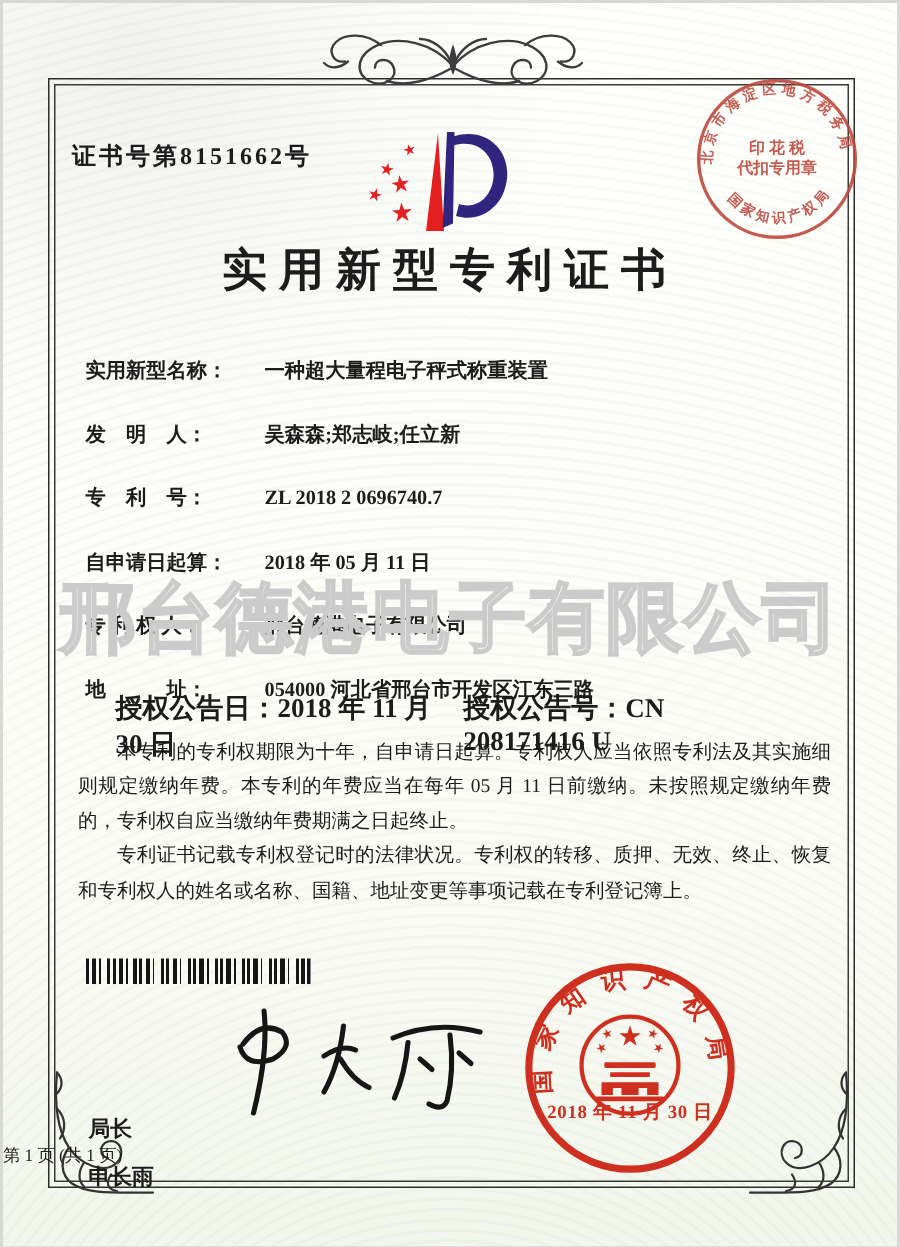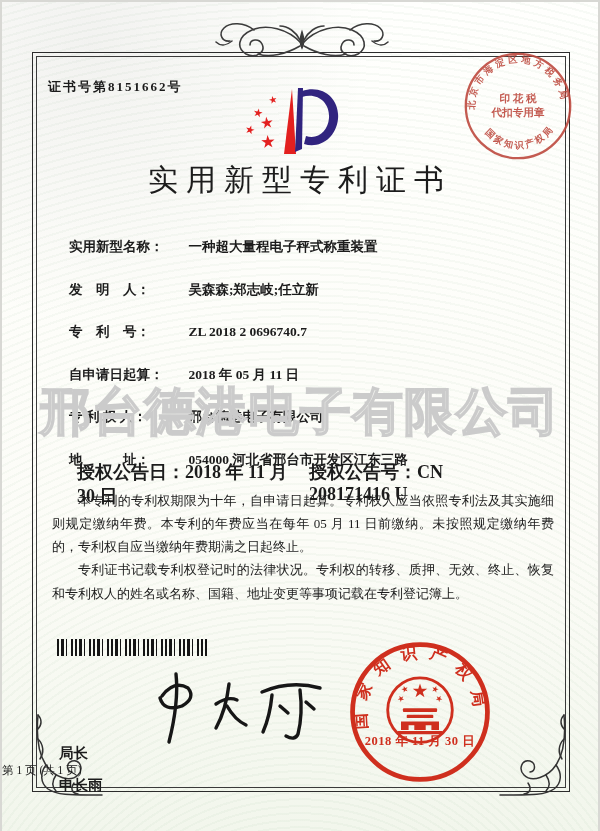--- a/index.html
+++ b/index.html
@@ -17,27 +17,27 @@
       linear-gradient(#fffffd, #fcfcf7 65%, #f2f6ec);
   }
   
   .frame-outer{position:absolute;top:50px;left:30px;right:28px;bottom:39px;border:1.4px solid #2c2c2c;}
   .frame-inner{position:absolute;top:54px;left:34px;right:32px;bottom:43px;border:1px solid #3a3a3a;}
   .ornament-top{position:absolute;top:16px;left:190px;width:220px;height:44px;}
   .corner{position:absolute;width:82px;height:92px;}
   .corner.bl{left:24px;bottom:30px;}
   .corner.br{right:22px;bottom:30px;transform:scaleX(-1);}
   
-  .cert-no{position:absolute;top:76px;left:46px;font-size:13px;letter-spacing:2px;font-weight:600;}
+  .cert-no{position:absolute;top:92px;left:46px;font-size:16px;letter-spacing:2px;font-weight:600;}
   .logo{position:absolute;top:84px;left:240px;width:104px;height:72px;}
   .title{position:absolute;top:158px;left:0;width:100%;text-align:center;
-    font-size:30px;font-weight:400;letter-spacing:8px;}
+    font-size:30px;font-weight:700;letter-spacing:8px;}
   
   .fields{position:absolute;top:236px;left:55px;right:46px;font-size:13.5px;}
-  .field-row{margin-bottom:24.5px;white-space:nowrap;margin-left:12px;}
+  .field-row{margin-bottom:24.5px;white-space:nowrap;}
   .field-label{font-weight:700;display:inline-block;min-width:116px;}
   .field-value{font-weight:600;}
   .grant-row{position:absolute;top:458px;left:55px;right:46px;font-size:18px;display:flex;margin-left:20px;}
   .grant-right{margin-left:auto;margin-right:28px;}
   .grant-row b{font-weight:700;}
   
   .paragraphs{position:absolute;top:487px;left:50px;right:44px;
     font-size:13px;line-height:1.78;text-align:justify;}
   .paragraphs p{margin:0;text-indent:2em;font-style:normal;}
   

